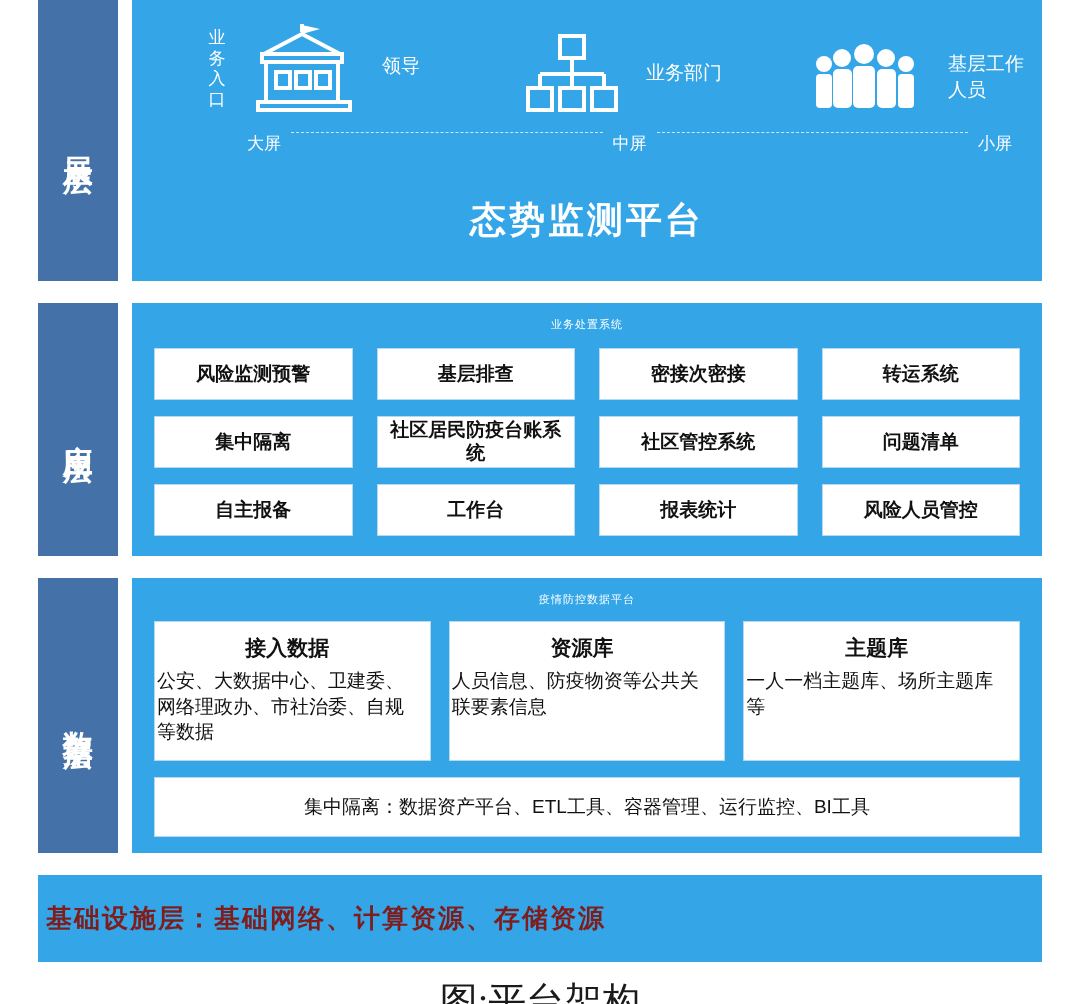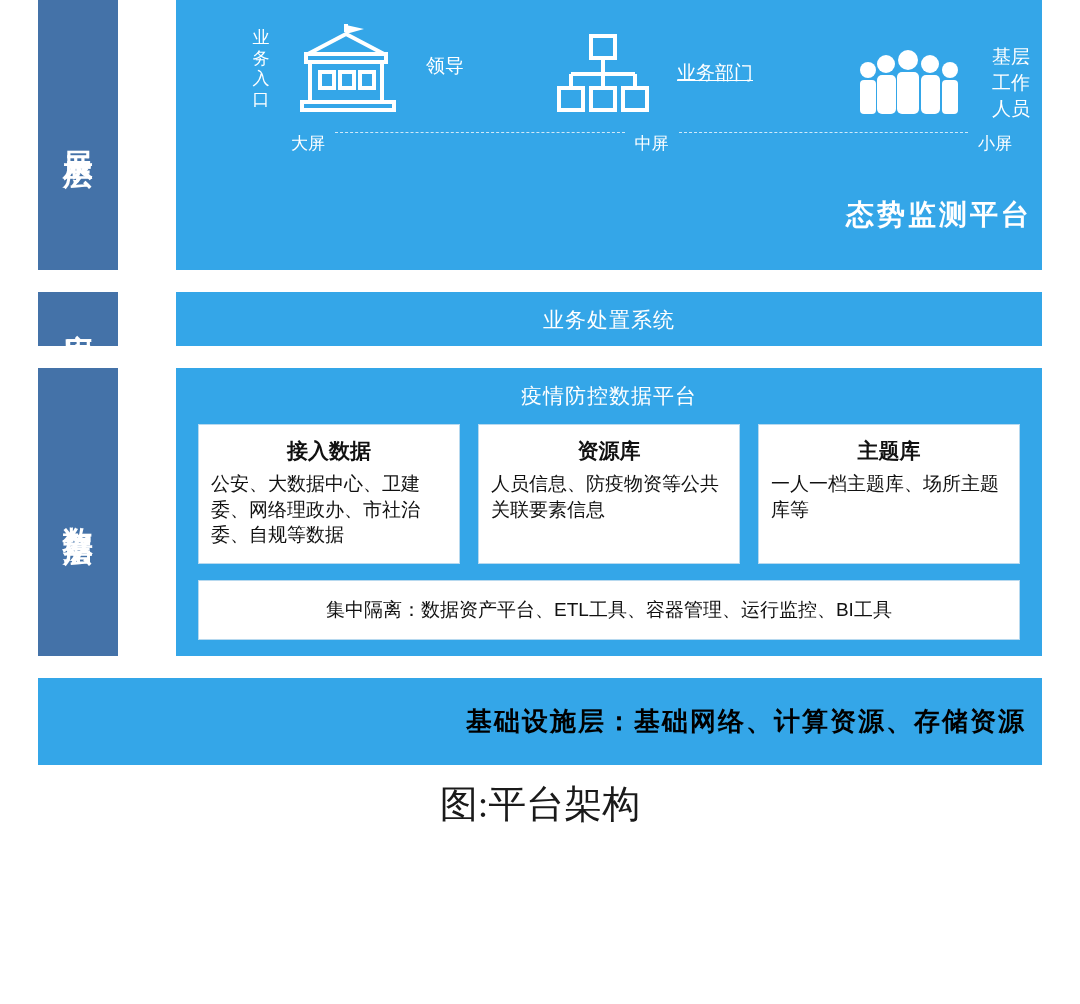--- a/index.html
+++ b/index.html
@@ -42,21 +42,20 @@
     text-orientation: upright;
     letter-spacing: 6px;
   }
   .layer-body {
     flex: 1 1 auto;
     background: #34a6e8;
     padding: 10px;
     display: flex;
     flex-direction: column;
     gap: 10px;
-    margin-left: 44px;
   }
 
   
   .display-top {
     background: #34a6e8;
     padding: 6px 8px 4px 8px;
     position: relative;
     height: 150px;
   }
   .entry-label {
@@ -70,21 +69,21 @@
   }
   .persona {
     position: absolute;
     display: flex;
     align-items: center;
     gap: 26px;
     color: #ffffff;
     font-size: 19px;
   }
   .persona-1 { left: 110px; top: 10px; }
-  .persona-2 { left: 369px; top: 20px; text-decoration: underline; }
+  .persona-2 { left: 382px; top: 20px; }
   .persona-3 { left: 672px; top: 34px; }
 
   .screens {
     position: absolute;
     left: 105px; right: 20px;
     top: 122px;
     height: 22px;
     display: flex;
     color: #ffffff;
     font-size: 17px;
@@ -92,31 +91,31 @@
   .screens .dash {
     flex: 1 1 auto;
     height: 0;
     border-top: 1px dashed #cfe9fa;
     margin: 0 10px;
   }
 
   .platform-bar {
     background: #34a6e8;
     color: #ffffff;
-    font-size: 28px;
+    font-size: 36px;
     font-weight: bold;
     letter-spacing: 3px;
-    text-align: right;
+    text-align: center;
     padding: 26px 0;
   }
 
   
   .section-title {
     color: #ffffff;
-    font-size: 21px;
+    font-size: 11px;
     text-align: center;
     padding: 4px 0 2px 0;
     letter-spacing: 1px;
   }
   .grid-4 {
     display: grid;
     grid-template-columns: repeat(4, 1fr);
     gap: 16px 24px;
     padding: 4px 12px 10px 12px;
   }
@@ -138,21 +137,21 @@
   
   .grid-3 {
     display: grid;
     grid-template-columns: repeat(3, 1fr);
     gap: 18px;
     padding: 2px 12px 6px 12px;
   }
   .card {
     background: #ffffff;
     border: 1px solid #b7d9ef;
-    padding: 10px 12px 14px 12px;
+    padding: 10px 12px 14px 2px;
     min-height: 140px;
   }
   .card h4 {
     margin: 2px 0 6px 0;
     font-size: 21px;
     text-align: center;
     color: #111111;
   }
   .card p {
     margin: 0;
@@ -169,26 +168,26 @@
     text-align: center;
     font-size: 19px;
     color: #111111;
     padding: 16px 8px;
   }
 
   
   .infra {
     margin: 0 38px 10px 38px;
     background: #34a6e8;
-    color: #000000;
+    color: #7f1d1d;
     font-size: 26px;
     font-weight: bold;
-    text-align: right;
+    text-align: left;
     letter-spacing: 2px;
-    padding: 26px 16px;
+    padding: 26px 8px;
   }
 
   .figure-caption {
     text-align: center;
     font-size: 38px;
     color: #1a1a1a;
     margin-top: 14px;
     font-family: "Liberation Serif", serif;
   }
 
@@ -269,20 +268,34 @@
       <div class="platform-bar">态势监测平台</div>
     </div>
   </div>
 
   <div class="layer-row">
     <div class="layer-tag">
       <span>应用层</span>
     </div>
     <div class="layer-body">
       <div class="section-title">业务处置系统</div>
+      <div class="grid-4">
+        <div class="cell">风险监测预警</div>
+        <div class="cell">基层排查</div>
+        <div class="cell">密接次密接</div>
+        <div class="cell">转运系统</div>
+        <div class="cell">集中隔离</div>
+        <div class="cell">社区居民防疫台账系统</div>
+        <div class="cell">社区管控系统</div>
+        <div class="cell">问题清单</div>
+        <div class="cell">自主报备</div>
+        <div class="cell">工作台</div>
+        <div class="cell">报表统计</div>
+        <div class="cell">风险人员管控</div>
+      </div>
     </div>
   </div>
 
   <div class="layer-row">
     <div class="layer-tag">
       <span>数据层</span>
     </div>
     <div class="layer-body">
       <div class="section-title">疫情防控数据平台</div>
       <div class="grid-3">

